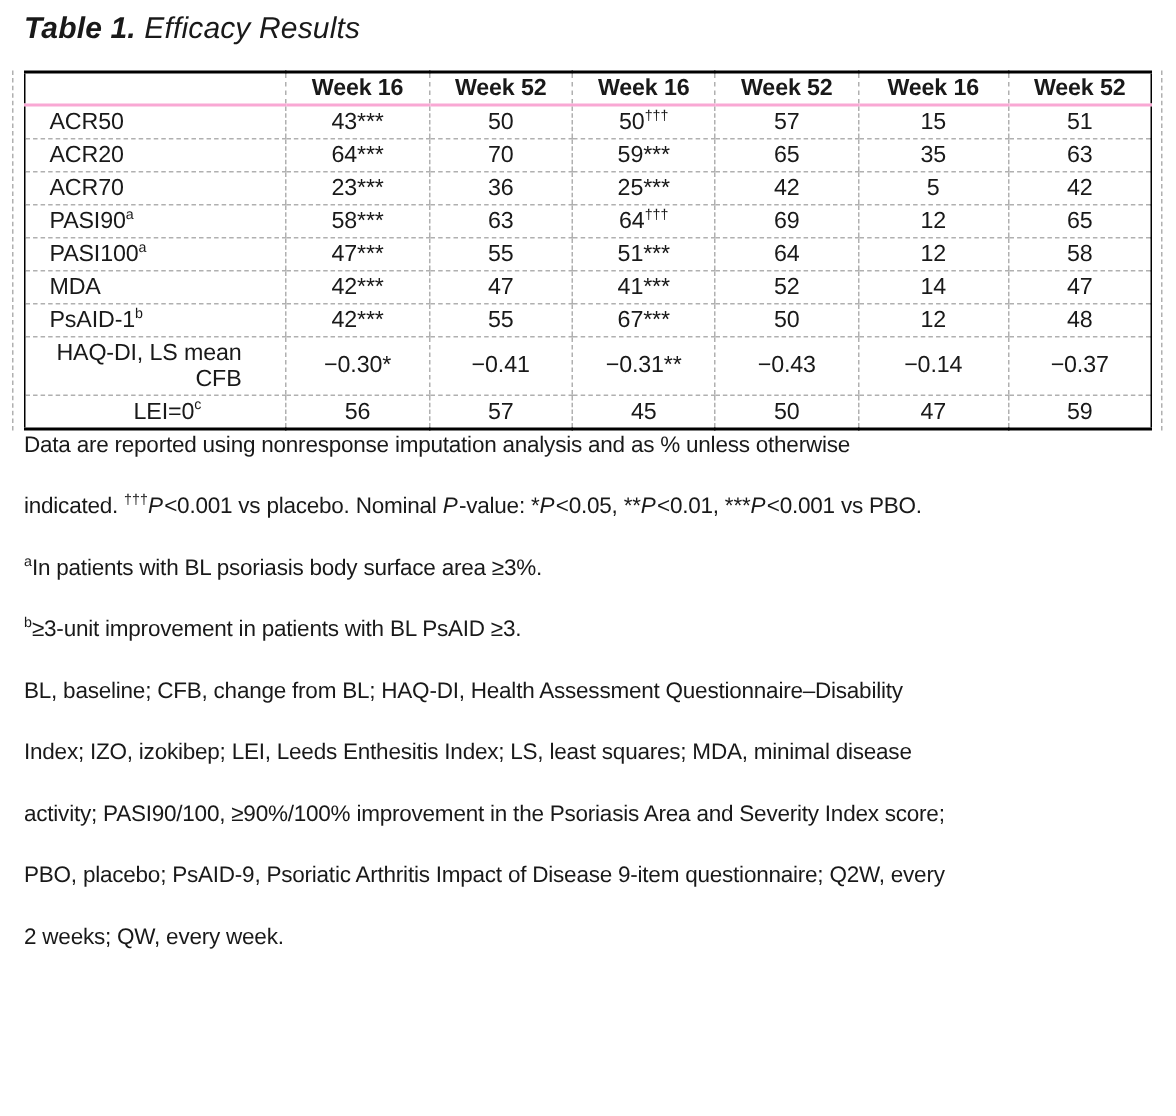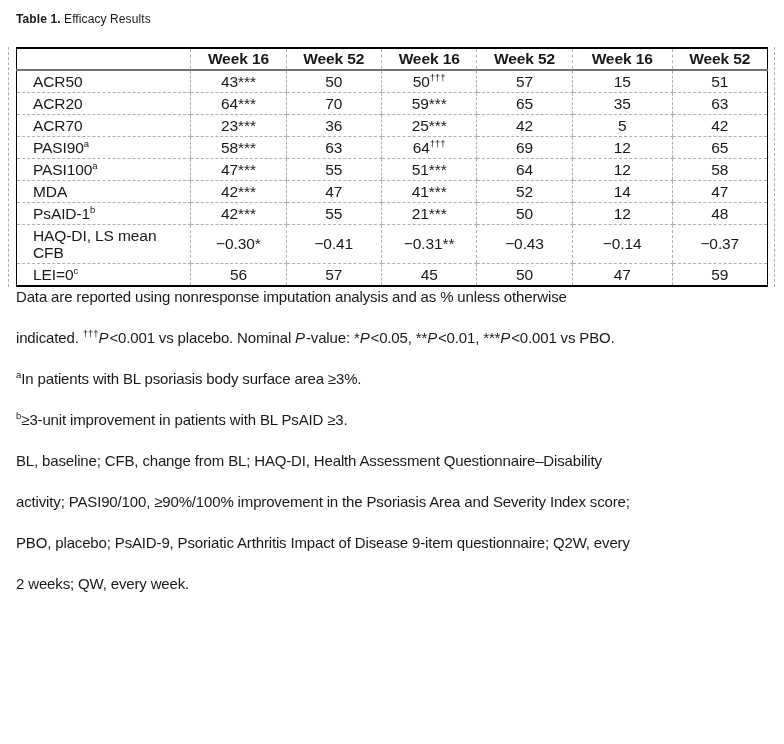--- a/index.html
+++ b/index.html
@@ -2,21 +2,21 @@
 <html><head>
 <meta charset="utf-8">
 <style>
   html,body { margin:0; padding:0; }
   body {
     width:784px; height:744px; background:#ffffff; overflow:hidden;
     font-family:"Liberation Sans","DejaVu Sans",sans-serif;
     color:#191919;
     -webkit-font-smoothing:antialiased;
   }
-  .title { margin:9px 0 0 16px; font-size:12px; line-height:21px; letter-spacing:.1px; }
+  .title { margin:9px 0 0 16px; font-size:20px; line-height:21px; letter-spacing:.1px;font-style:italic; }
   .title .tbold { font-weight:700; }
 
   .table-wrap {
     margin:17px 9px 0 8px;
     border-left:1px dashed #b0b0b0;
     border-right:1px dashed #b0b0b0;
     padding:0 6px 0 7px;
   }
   table {
     width:100%; border-collapse:collapse; table-layout:fixed;
@@ -29,30 +29,30 @@
   tr.group-row th {
     vertical-align:top; text-align:center; font-weight:700;
     height:60px; line-height:19.5px; padding-top:1px;
     border-bottom:1px solid #000;
   }
   tr.group-row th.corner { border-bottom:1px dashed #b0b0b0; }
   tr.group-row th span { display:block; }
 
   tr.week-row th {
     font-weight:700; text-align:center; height:20px; line-height:20px;
-    border-bottom:2px solid #737373;
+    border-bottom:2px solid #f9a8d4;
   }
 
   tbody td {
     text-align:center; height:21px; line-height:20px;
     border-bottom:1px dashed #b0b0b0;
   }
   tbody td.rlabel { text-align:left; padding-left:16px; }
-  tbody tr:last-child td { border-bottom:none; }
-  td.rlabel .narrow { display:inline-block; max-width:128px; line-height:16.5px; padding:3px 0 2px 0; vertical-align:middle; }
+  tbody tr:last-child td { border-bottom:none;text-align:center; }
+  td.rlabel .narrow { display:inline-block; max-width:128px; line-height:16.5px; padding:3px 0 2px 0; vertical-align:middle;text-align:right; }
 
   sup { font-size:9.5px; line-height:0; vertical-align:super; letter-spacing:0; }
 
   .notes { margin:-11px 0 0 16px; }
   .note-line { font-size:15px; line-height:41px; white-space:nowrap; letter-spacing:-.15px; }
   .note-line i { font-style:italic; padding-right:1px; }
   .note-line sup { font-size:9.5px; }
 </style>
 </head>
 <body>
@@ -135,21 +135,21 @@
           <td><span>47</span><sup></sup></td>
           <td><span>41***</span><sup></sup></td>
           <td><span>52</span><sup></sup></td>
           <td><span>14</span><sup></sup></td>
           <td><span>47</span><sup></sup></td>
         </tr>
         <tr>
           <td class="rlabel"><span>PsAID-1</span><sup>b</sup></td>
           <td><span>42***</span><sup></sup></td>
           <td><span>55</span><sup></sup></td>
-          <td><span>21***</span><sup></sup></td>
+          <td><span>67***</span><sup></sup></td>
           <td><span>50</span><sup></sup></td>
           <td><span>12</span><sup></sup></td>
           <td><span>48</span><sup></sup></td>
         </tr>
         <tr>
           <td class="rlabel"><span class="narrow">HAQ-DI, LS mean CFB</span><sup></sup></td>
           <td><span>−0.30*</span><sup></sup></td>
           <td><span>−0.41</span><sup></sup></td>
           <td><span>−0.31**</span><sup></sup></td>
           <td><span>−0.43</span><sup></sup></td>
@@ -168,18 +168,19 @@
       </tbody>
     </table>
   </div>
 
   <div class="notes">
     <div class="note-line"><span>Data are reported using nonresponse imputation analysis and as % unless otherwise</span></div>
     <div class="note-line"><span>indicated. </span><sup>†††</sup><i>P</i><span>&lt;0.001 vs placebo. Nominal </span><i>P</i><span>-value: *</span><i>P</i><span>&lt;0.05, **</span><i>P</i><span>&lt;0.01, ***</span><i>P</i><span>&lt;0.001 vs PBO.</span></div>
     <div class="note-line"><sup>a</sup><span>In patients with BL psoriasis body surface area ≥3%.</span></div>
     <div class="note-line"><sup>b</sup><span>≥3-unit improvement in patients with BL PsAID ≥3.</span></div>
     <div class="note-line"><span>BL, baseline; CFB, change from BL; HAQ-DI, Health Assessment Questionnaire–Disability</span></div>
+    <div class="note-line"><span>Index; IZO, izokibep; LEI, Leeds Enthesitis Index; LS, least squares; MDA, minimal disease</span></div>
     <div class="note-line"><span>activity; PASI90/100, ≥90%/100% improvement in the Psoriasis Area and Severity Index score;</span></div>
     <div class="note-line"><span>PBO, placebo; PsAID-9, Psoriatic Arthritis Impact of Disease 9-item questionnaire; Q2W, every</span></div>
     <div class="note-line"><span>2 weeks; QW, every week.</span></div>
   </div>
 
 </div>
 
 </body></html>

